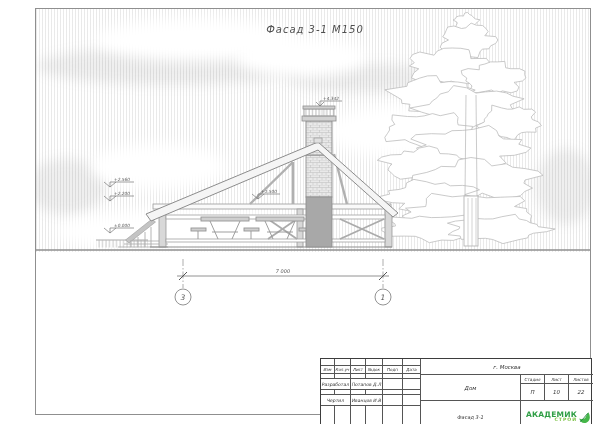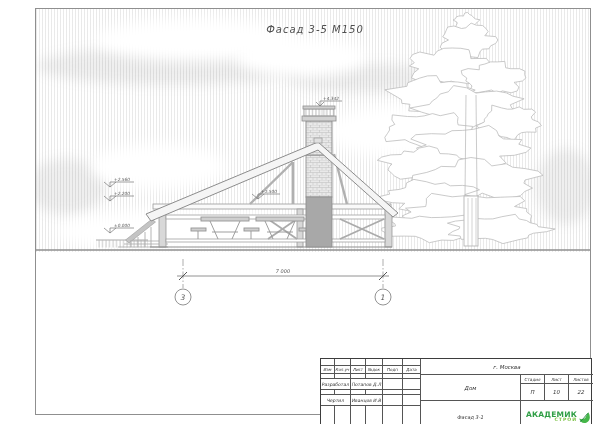--- a/index.html
+++ b/index.html
@@ -203,21 +203,21 @@
       <line x1="179" y1="280" x2="187" y2="272" stroke="#555" stroke-width="1"></line>
       <line x1="379" y1="280" x2="387" y2="272" stroke="#555" stroke-width="1"></line>
       <text x="283" y="273" font-size="5" fill="#555" text-anchor="middle">7 000</text>
       <circle cx="183" cy="297" r="8" fill="#fff" stroke="#777" stroke-width=".8"></circle>
       <circle cx="383" cy="297" r="8" fill="#fff" stroke="#777" stroke-width=".8"></circle>
       <text x="183" y="299.5" font-size="7.5" fill="#555" text-anchor="middle">3</text>
       <text x="383" y="299.5" font-size="7.5" fill="#555" text-anchor="middle">1</text>
     </g>
   </svg>
 
-  <div class="sheet-title">Фасад 3-5  М150</div>
+  <div class="sheet-title">Фасад 3-1  М150</div>
 
   <div class="stamp">
     <div class="stamp-left">
       <div></div>
         <div></div>
         <div></div>
         <div></div>
         <div></div>
         <div></div>
       <div>Изм</div>

